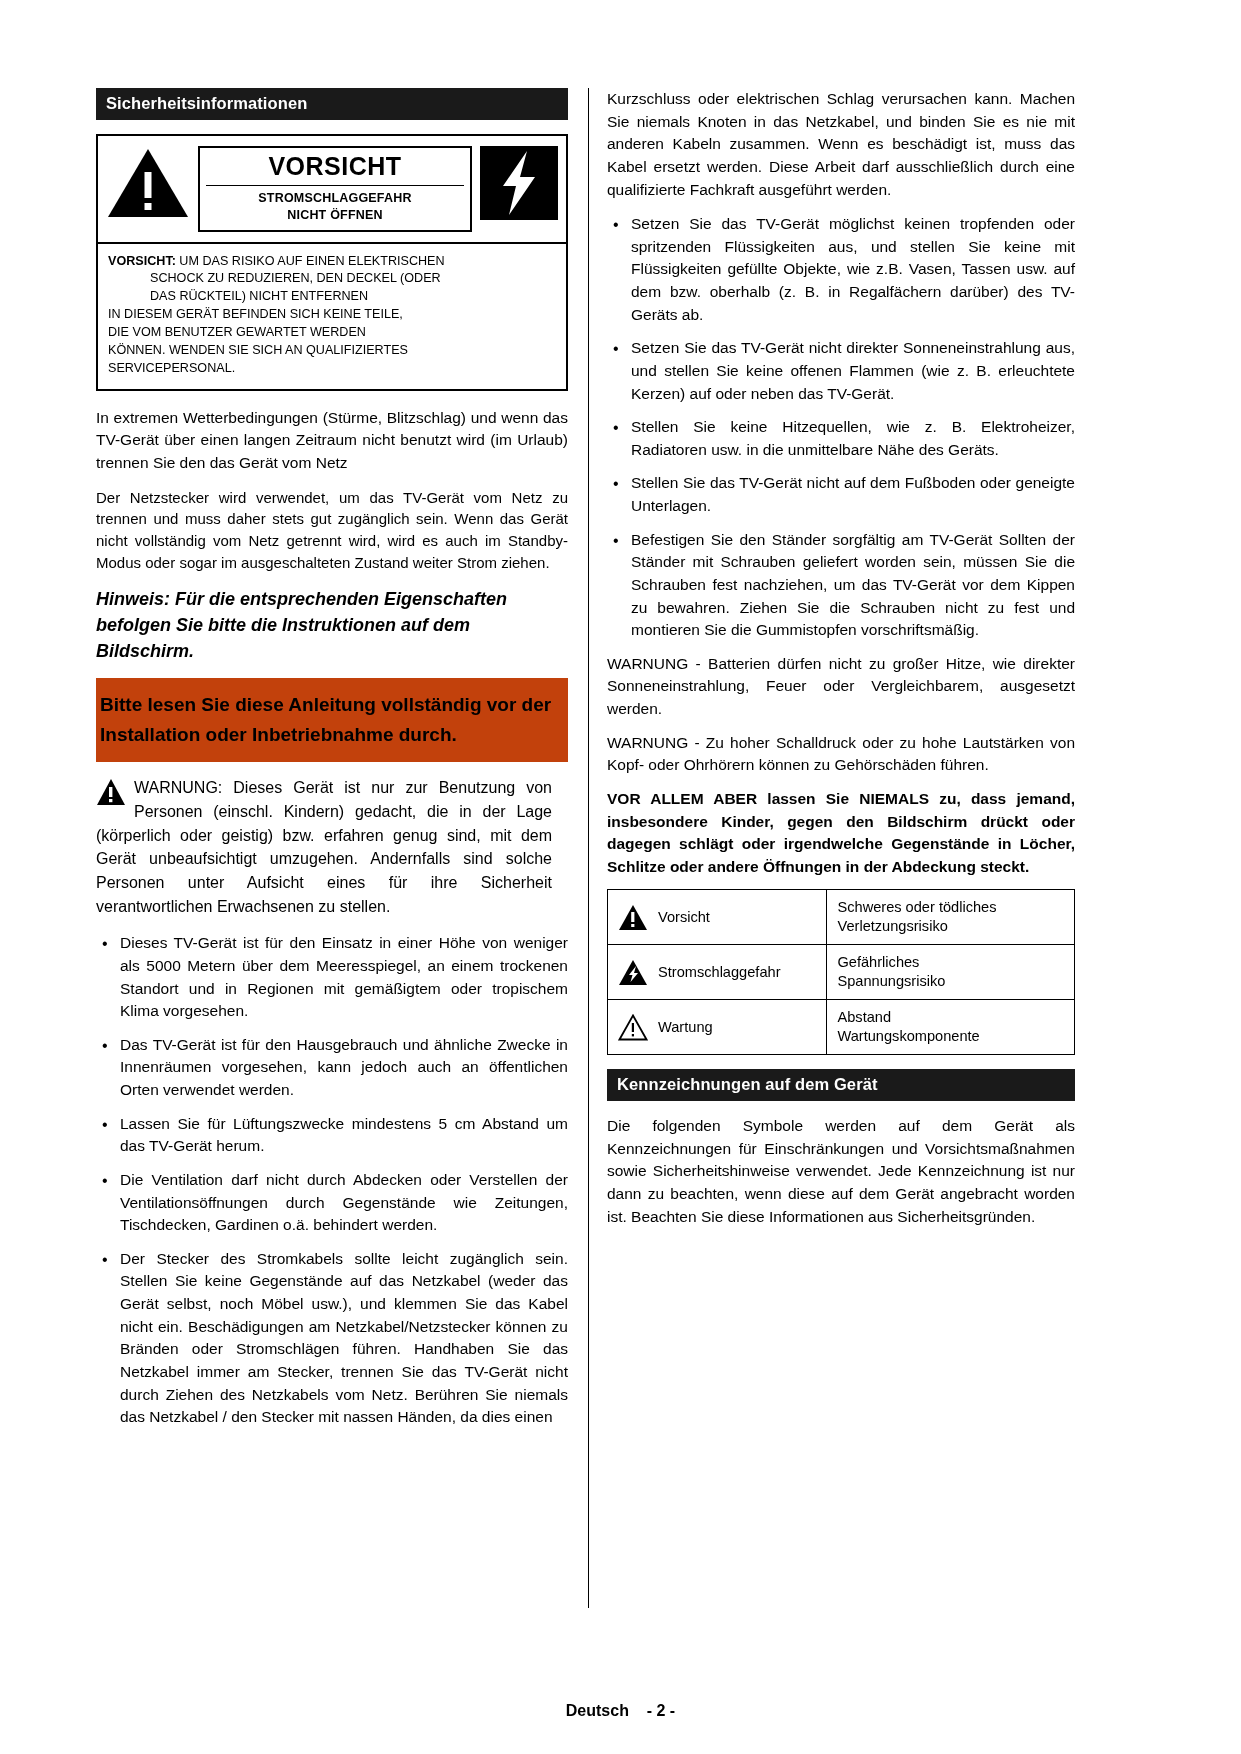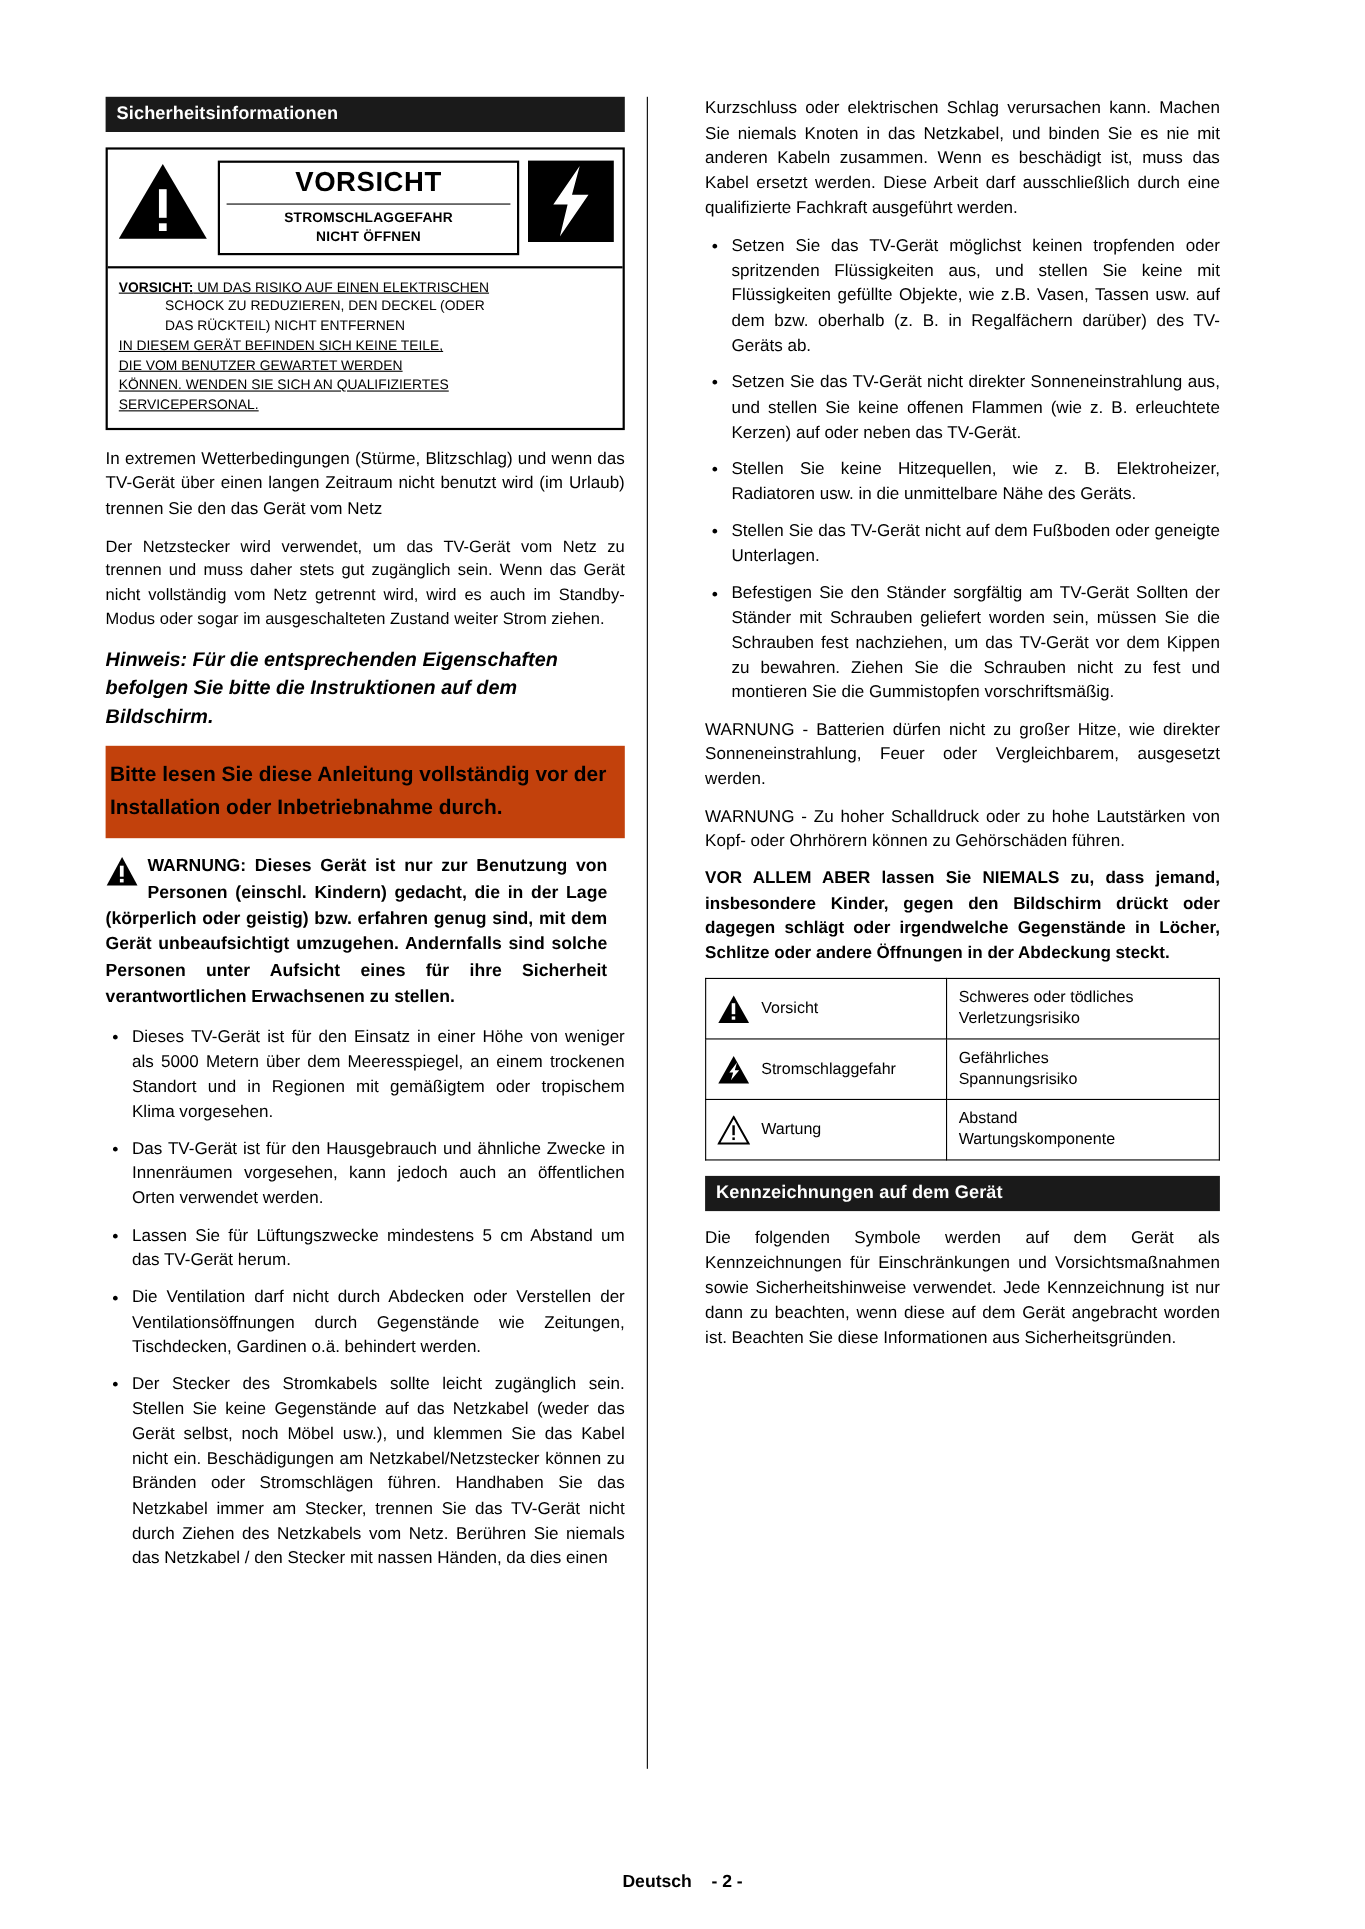--- a/index.html
+++ b/index.html
@@ -12,21 +12,21 @@
   }
   .page {
     position:absolute;
     left:0; top:0;
     width:1241px; height:1754px;
     box-sizing:border-box;
     padding:88px 96px 60px 96px;
   }
   .cols {
     display:flex;
-    gap:52px;
+    gap:18px;
     height:1520px;
   }
   .col {
     width:452px;
     position:relative;
   }
   .col.left { border-right:1px solid #000; padding-right:20px; width:472px; }
   .col.right { width:468px; }
 
   
@@ -93,21 +93,21 @@
     align-items:center;
     justify-content:center;
   }
   .caution-body {
     padding:9px 10px 11px 10px;
     font-size:12.6px;
     line-height:1.42;
   }
   .caution-body b { font-weight:bold; }
   .caution-body .ind { display:block; padding-left:42px; text-indent:0; }
-  .caution-body .l1 { display:block;text-decoration:underline; }
+  .caution-body .l1 { display:block; }
 
   p.body {
     font-size:15.5px;
     line-height:1.46;
     margin:0 0 12px 0;
     text-align:justify;
   }
   p.body.small { font-size:15px; }
   .note {
     font-size:18px;
@@ -121,21 +121,21 @@
     background:#c2410c;
     font-size:19px;
     font-weight:bold;
     line-height:1.55;
     padding:12px 14px 13px 4px;
     margin:4px 0 14px 0;
   }
 
   .warn-block {
     font-size:16px;
-    font-weight:bold;
+    font-weight:normal;
     line-height:1.48;
     text-align:justify;
     margin:0 16px 14px 0;
     position:relative;
   }
   .warn-icon {
     float:left;
     width:30px; height:28px;
     margin:2px 8px 0 0;
   }

